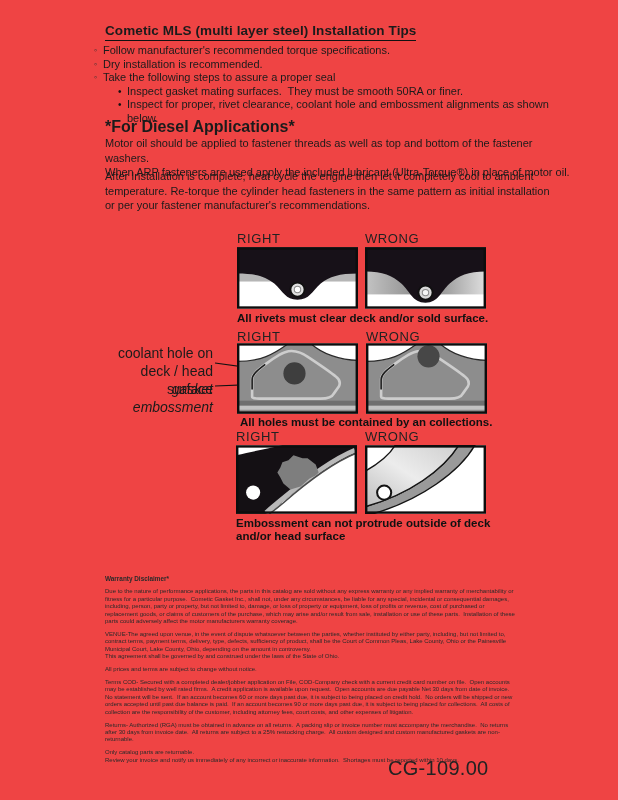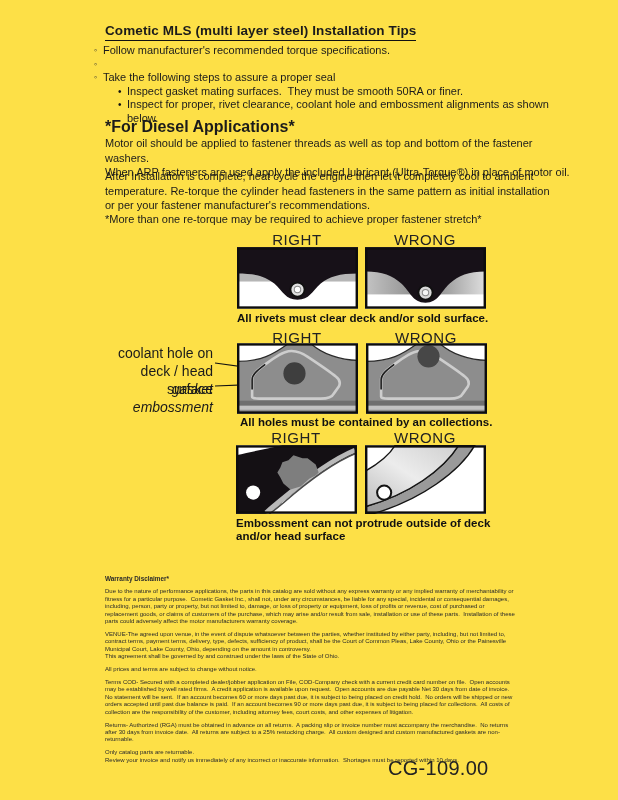--- a/index.html
+++ b/index.html
@@ -1,34 +1,34 @@
 <!DOCTYPE html>
 <html><head>
 <meta charset="utf-8">
 <style>
   html,body{margin:0;padding:0;background:#e8e8e8;}
   .page{
     position:relative;width:618px;height:800px;margin:0 auto;
-    background:#fde047;overflow:hidden;
+    background:#ef4444;overflow:hidden;
     font-family:"Liberation Sans","DejaVu Sans",sans-serif;
     color:#1b1b1b;
   }
   .abs{position:absolute;}
   .pre{white-space:pre-wrap;}
   .title{
     font-size:13.5px;font-weight:bold;
     border-bottom:1.6px solid #111;padding-bottom:2px;
     display:inline-block;letter-spacing:.1px;
   }
   .bullet-row{display:flex;align-items:flex-start;font-size:11px;line-height:13.5px;}
   .marker-o{font-size:9px;line-height:13.5px;width:9px;flex:0 0 9px;color:#333;}
   .marker-f{font-size:10px;line-height:13px;width:9px;flex:0 0 9px;color:#111;}
   .body-txt{font-size:11px;line-height:14.6px;}
   .diesel-head{font-size:16px;font-weight:bold;}
-  .fig-label{font-size:15px;letter-spacing:.6px;color:#222;text-align:center;width:120px;}
+  .fig-label{font-size:13px;letter-spacing:.6px;color:#222;width:120px;}
   .fig-caption{font-size:11.5px;font-weight:bold;line-height:12.5px;color:#111;}
   .leader-label{font-size:14px;line-height:18px;text-align:right;color:#1b1b1b;}
   .panel{width:121px;}
   .panel svg{display:block;width:121px;height:100%;}
   .warranty{width:414px;font-size:6px;line-height:7.4px;color:#2a2a2a;}
   .warranty .w-head{font-weight:bold;font-size:6.4px;margin-bottom:6px;}
   .warranty p{margin:0 0 5.5px 0;}
   .page-code{font-size:20px;color:#222;letter-spacing:.3px;}
 </style>
 </head>
@@ -40,20 +40,21 @@
     <span class="title">Cometic MLS (multi layer steel) Installation Tips</span>
   </div>
 
   <div class="abs" style="left:94px;top:44px;width:470px;">
     <div class="bullet-row">
       <span class="marker-o">◦</span>
       <span class="pre">Follow manufacturer's recommended torque specifications.</span>
     </div>
     <div class="bullet-row">
       <span class="marker-o">◦</span>
+      <span class="pre">Dry installation is recommended.</span>
     </div>
     <div class="bullet-row">
       <span class="marker-o">◦</span>
       <span class="pre">Take the following steps to assure a proper seal</span>
     </div>
     <div class="bullet-row" style="margin-left:24px;">
       <span class="marker-f">•</span>
       <span class="pre">Inspect gasket mating surfaces.  They must be smooth 50RA or finer.</span>
     </div>
     <div class="bullet-row" style="margin-left:24px;">
@@ -61,21 +62,20 @@
       <span class="pre">Inspect for proper, rivet clearance, coolant hole and embossment alignments as shown below.</span>
     </div>
   </div>
 
   <div class="abs diesel-head" style="left:105px;top:118px;">*For Diesel Applications*</div>
   <div class="abs body-txt pre" style="left:105px;top:169px;width:470px;">After Installation is complete, heat cycle the engine then let it completely cool to ambient
 temperature. Re-torque the cylinder head fasteners in the same pattern as initial installation
 or per your fastener manufacturer's recommendations.</div>
   <div class="abs body-txt pre" style="left:105px;top:136px;width:470px;">Motor oil should be applied to fastener threads as well as top and bottom of the fastener washers.
 When ARP fasteners are used apply the included lubricant (Ultra-Torque®) in place of motor oil.</div>
-  <div class="abs body-txt pre" style="left:105px;top:212px;width:470px;">*More than one re-torque may be required to achieve proper fastener stretch*</div>
 
   <div class="abs fig-label" style="left:237px;top:231px;">RIGHT</div>
   <div class="abs fig-label" style="left:365px;top:231px;">WRONG</div>
 
   <div class="abs panel" style="left:237px;top:247px;height:62px;">
     <svg viewBox="0 0 120 61">
       <rect x="0" y="0" width="120" height="61" fill="#ffffff"></rect>
       <rect x="2" y="25" width="116" height="9" fill="#b6b6b6"></rect>
       <path d="M0,0 H120 V26 C101,26 92,29 83,36 C74,44 72,52 60,52 C48,52 46,44 37,36 C28,29 19,26 0,26 Z" fill="#171118"></path>
       <circle cx="60" cy="42" r="7" fill="#e0e0e0" stroke="#101010" stroke-width="1.8"></circle>

